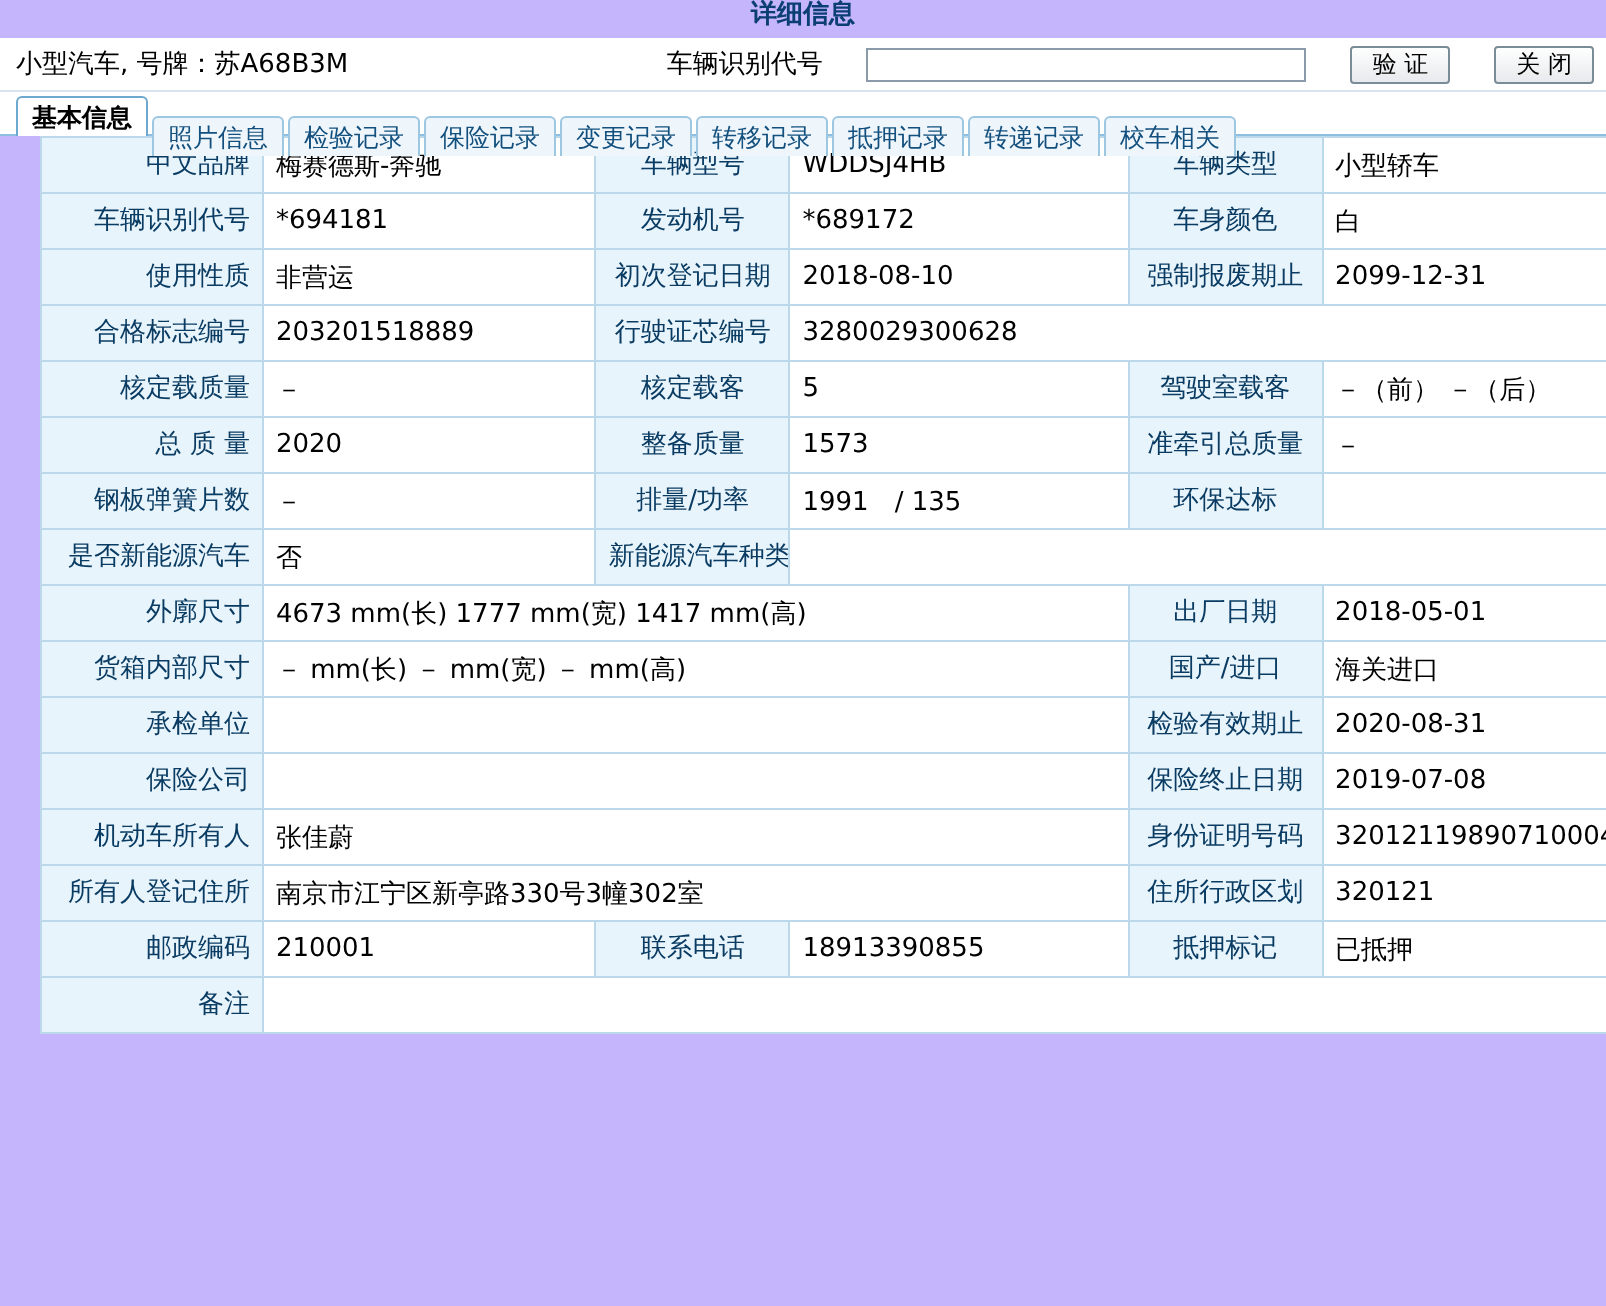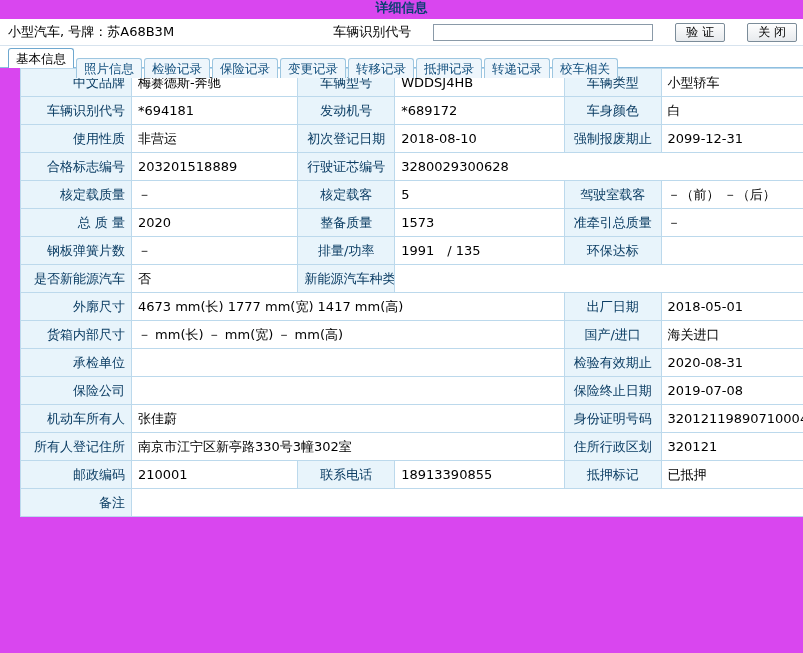--- a/index.html
+++ b/index.html
@@ -6,21 +6,21 @@
     margin: 0;
     padding: 0;
     background: #ffffff;
     font-family: "DejaVu Sans", "Liberation Sans", sans-serif;
   }
   #app {
     position: relative;
     width: 803px;
     height: 653px;
     overflow: hidden;
-    background: #d946ef;
+    background: #c4b5fd;
     font-size: 13px;
     color: #000000;
   }
   .title-bar {
     text-align: center;
     font-weight: bold;
     font-size: 13px;
     color: #0b3f73;
     padding: 1px 0 2px 0;
     height: 16px;
@@ -92,21 +92,21 @@
     background: #eef6fc;
     color: #13507e;
     cursor: pointer;
     line-height: 15px;
     position: relative;
     top: 11px;
   }
   .tab.active {
     background: #ffffff;
     color: #000000;
-    font-weight: normal;
+    font-weight: bold;
     border-color: #6fa8cf;
     top: 1px;
   }
 
   
   table.detail {
     width: 803px;
     border-collapse: collapse;
     table-layout: fixed;
     font-size: 13px;

